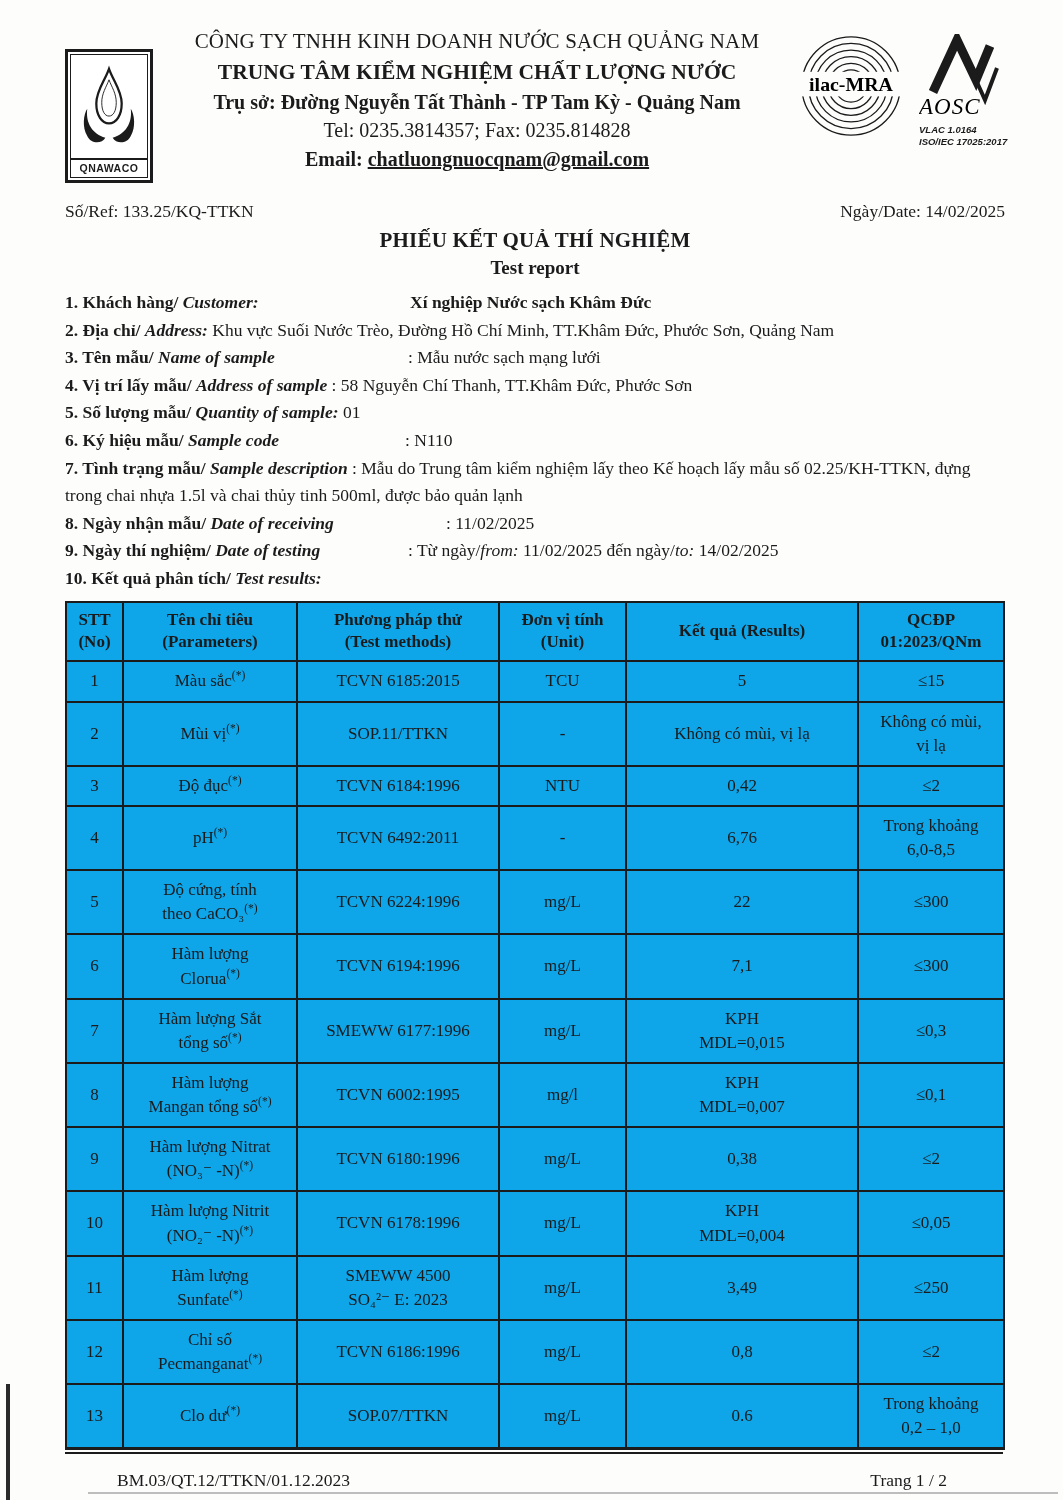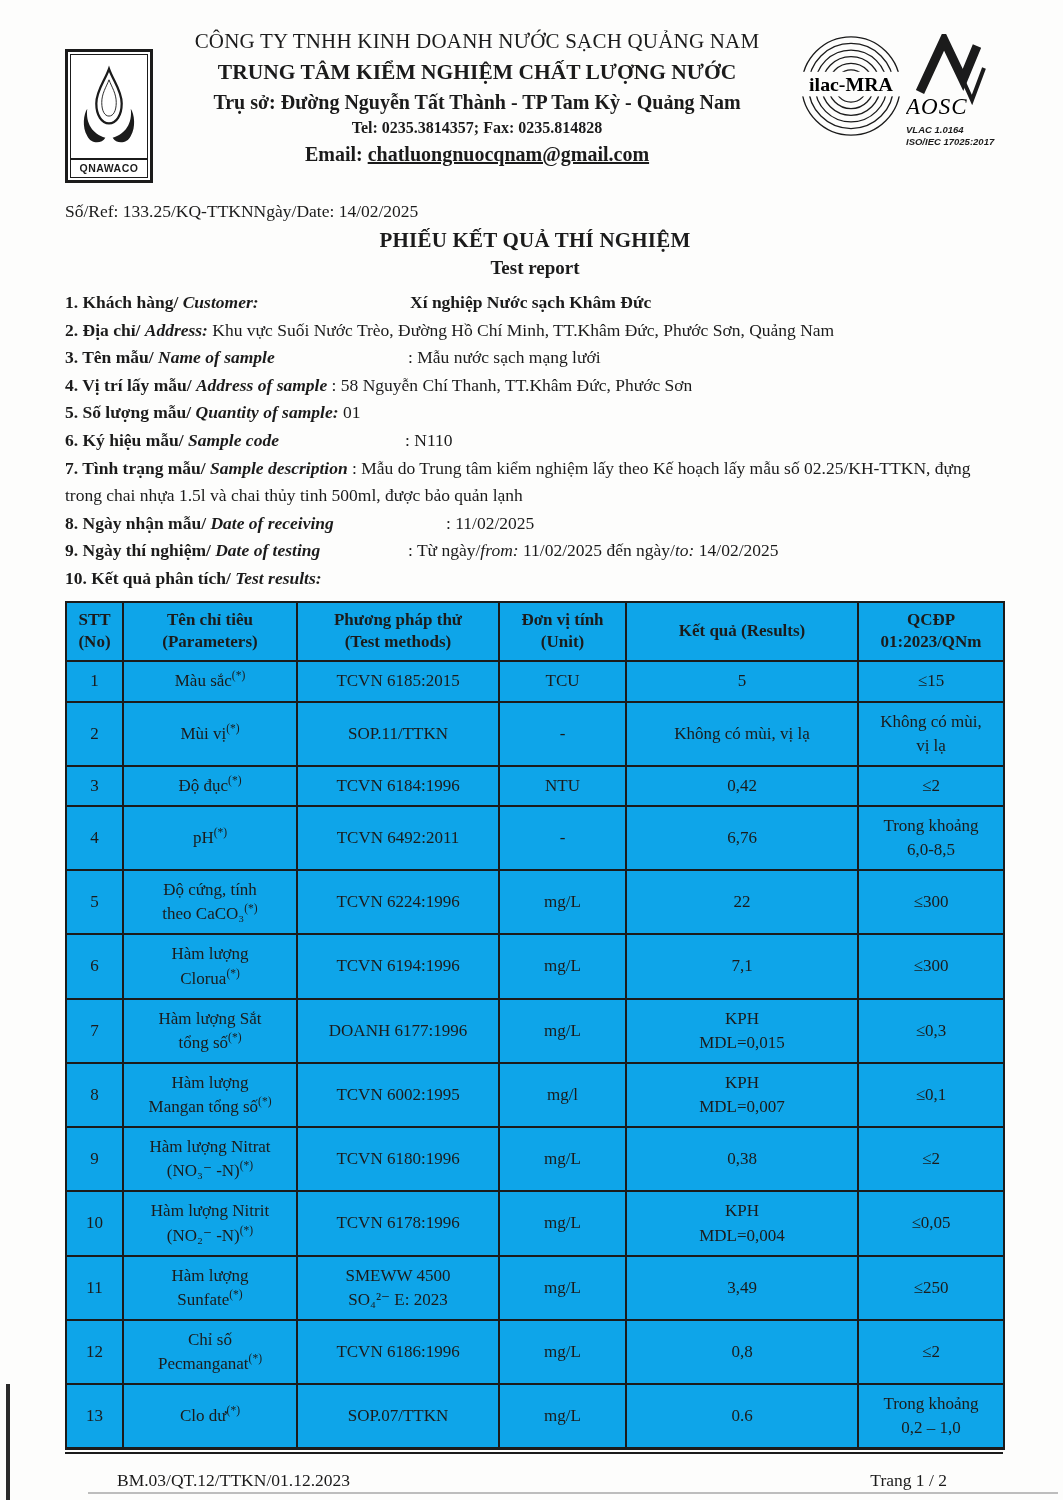--- a/index.html
+++ b/index.html
@@ -14,29 +14,29 @@
   .letterhead{display:flex;align-items:flex-start;}
   .logo-box{width:78px;height:124px;border:3px solid #1b1b1b;padding:2px;flex:none;margin-top:23px;background:#fff;}
   .logo-inner{border:1px solid #1b1b1b;height:100%;box-sizing:border-box;display:flex;flex-direction:column;align-items:center;justify-content:flex-end;}
   .logo-art{flex:1;display:flex;align-items:center;justify-content:center;}
   .logo-rule{width:100%;border-top:2px solid #1b1b1b;}
   .logo-text{font-family:"Liberation Sans","DejaVu Sans",sans-serif;font-size:10.5px;font-weight:bold;letter-spacing:.5px;padding:2px 0 3px;}
   .company-block{flex:1;text-align:center;padding:2px 4px 0 6px;line-height:1.32;}
   .co1{font-size:21px;letter-spacing:.2px;}
   .co2{font-size:21.5px;font-weight:bold;margin-top:2px;}
   .co3{font-size:20px;font-weight:bold;margin-top:3px;}
-  .co4{font-size:16px;font-weight:bold;margin-top:2px;}
+  .co4{font-size:20px;font-weight:normal;margin-top:2px;}
   .co5{font-size:20px;font-weight:bold;margin-top:2px;}
   .email-link{color:inherit;text-decoration:underline;font-weight:bold;}
-  .certs{width:206px;flex:none;display:flex;gap:3px;margin-top:8px;align-items:flex-start;}
+  .certs{width:206px;flex:none;display:flex;gap:16px;margin-top:8px;align-items:flex-start;}
   .aosc-block{width:94px;text-align:left;font-style:italic;}
   .cert-small{font-family:"Liberation Sans","DejaVu Sans",sans-serif;font-size:9.5px;font-weight:bold;line-height:1.25;}
 
   
-  .meta-row{display:flex;font-size:17.5px;margin-top:18px;}
+  .meta-row{display:flex;justify-content:space-between;font-size:17.5px;margin-top:18px;}
   .doc-title{font-size:21px;font-weight:bold;text-align:center;margin:6px 0 0;letter-spacing:.2px;}
   .doc-subtitle{font-size:19px;font-weight:bold;text-align:center;margin:4px 0 0;}
 
   
   .info{margin-top:10px;font-size:17.5px;line-height:27.6px;width:945px;}
   .info p{margin:0;}
   b.it{font-style:italic;}
   .lbl{display:inline-block;vertical-align:top;}
   .lbl-1{width:345px;}
   .lbl-3{width:343px;}
@@ -238,21 +238,21 @@
 Clorua</span><sup>(*)</sup></td>
     <td>TCVN 6194:1996</td>
     <td>mg/L</td>
     <td>7,1</td>
     <td>≤300</td>
   </tr>
         <tr>
     <td>7</td>
     <td><span>Hàm lượng Sắt
 tổng số</span><sup>(*)</sup></td>
-    <td>DOANH 6177:1996</td>
+    <td>SMEWW 6177:1996</td>
     <td>mg/L</td>
     <td>KPH
 MDL=0,015</td>
     <td>≤0,3</td>
   </tr>
         <tr>
     <td>8</td>
     <td><span>Hàm lượng
 Mangan tổng số</span><sup>(*)</sup></td>
     <td>TCVN 6002:1995</td>

